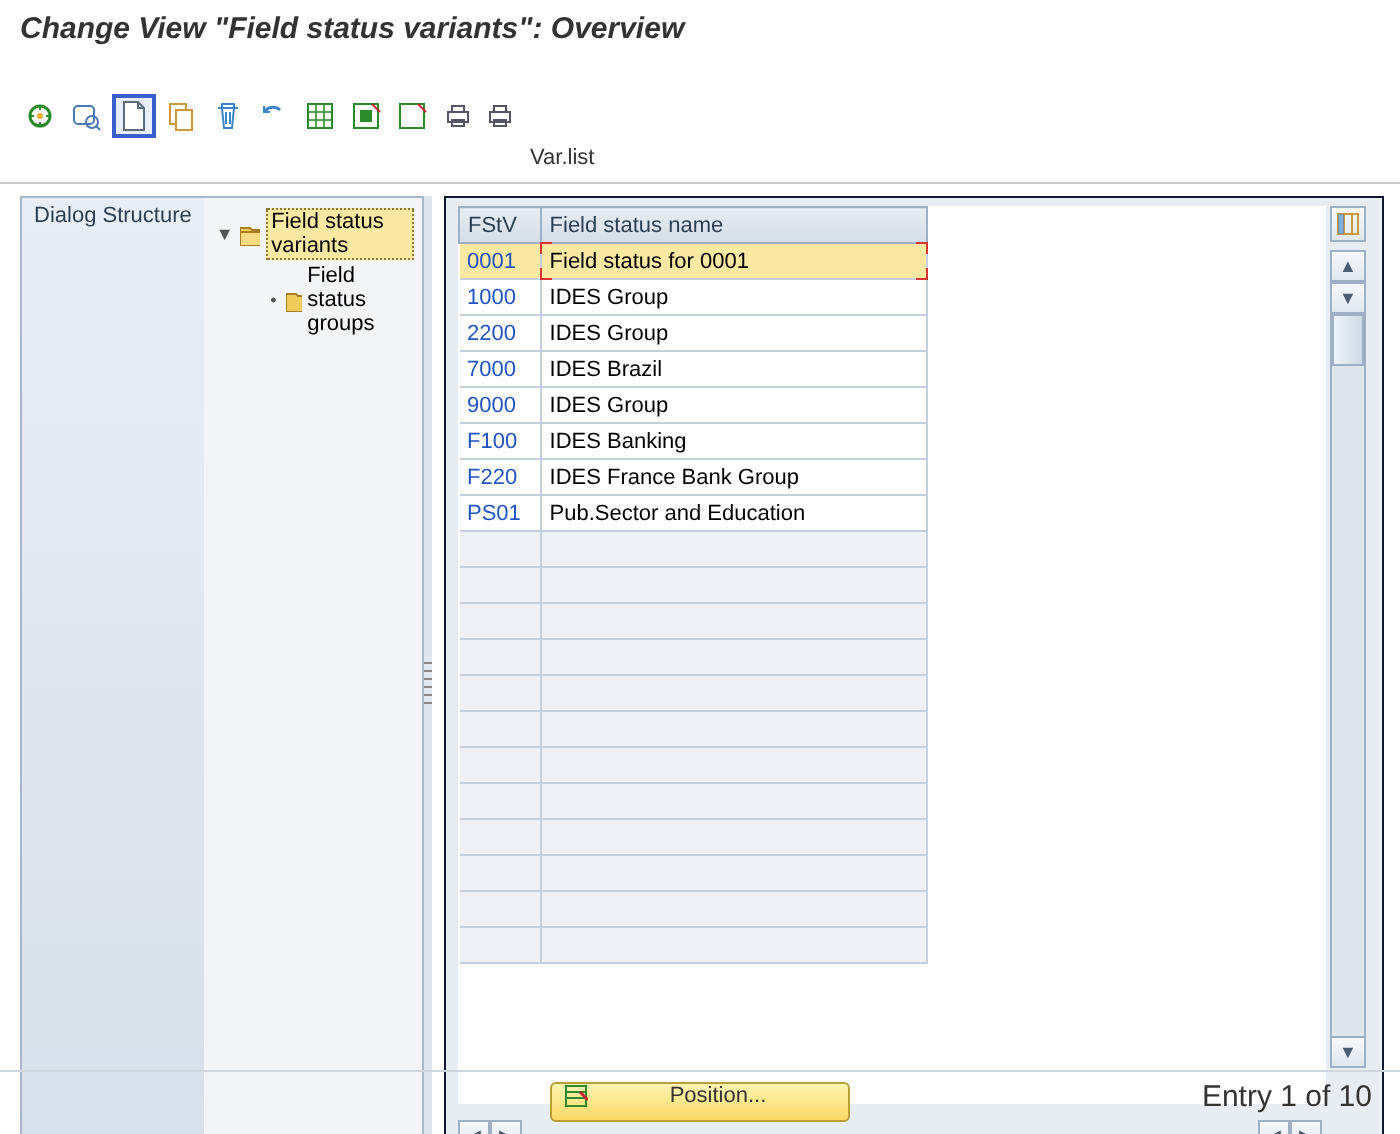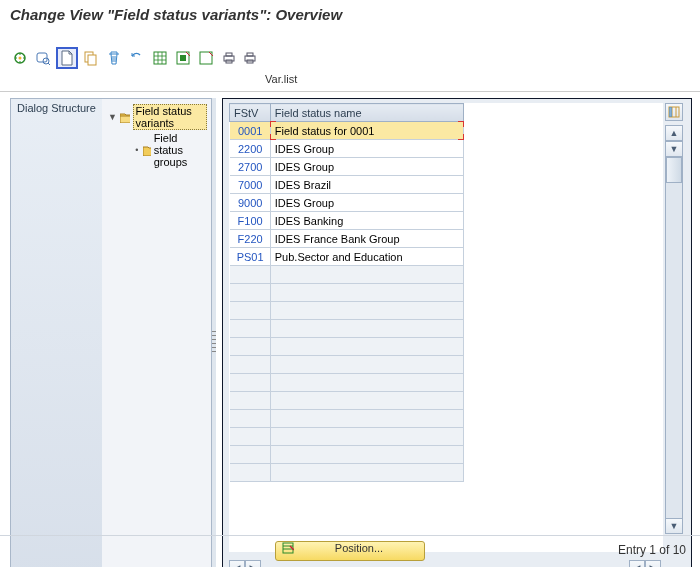--- a/index.html
+++ b/index.html
@@ -123,21 +123,21 @@
     color: #2c3e50;
     height: 18px;
   }
   .tbl td {
     border-right: 1px solid #c5d0dd;
     border-bottom: 1px solid #c5d0dd;
     padding: 2px 4px;
     height: 18px;
     background: #fff;
   }
-  .tbl td.code { text-align: center; color: #2355c0; width: 38px; padding-right:3px;margin-top:24px;}
+  .tbl td.code { text-align: left; color: #2355c0; width: 38px; padding-right:3px;margin-top:24px;}
   .tbl td.name { width: 180px; }
   .tbl tr.selected td.code { background: #fbe9a3; }
   .tbl tr.selected td.name {
     background: #fbe9a3;
     position: relative;
   }
   .sel-corner-tl, .sel-corner-tr, .sel-corner-bl, .sel-corner-br {
     position: absolute;
     width: 6px; height: 6px;
     border: 1px solid #d93434;
@@ -231,21 +231,21 @@
     gap: 6px;
     font-size:11px;
     color:#333;
   }
   .position-btn .pb-icon svg { display:block; }
   .position-btn .pb-text { flex:1; text-align:center; }
   .entry-count {
     position: absolute;
     right: 14px;
     bottom: 8px;
-    font-size: 12px;
+    font-size: 15px;
     color: #333;
   }
   .outline {
     position:absolute;
     inset:-1px;
     border:1px solid #bfc7d2;
     pointer-events:none;
   }
   .splitter {
     width: 4px;
@@ -376,25 +376,25 @@
             <th>FStV</th>
             <th>Field status name</th>
           </tr>
         </thead>
         <tbody id="tbody">
         <tr class="selected">
               <td class="code">0001</td>
               <td class="name" style="position: relative;">Field status for 0001<span class="sel-corner-tl"></span><span class="sel-corner-tr"></span><span class="sel-corner-bl"></span><span class="sel-corner-br"></span></td>
             </tr>
             <tr>
+              <td class="code">1000</td>
+              <td class="name">IDES Group</td>
+            </tr>
+            <tr>
               <td class="code">2200</td>
-              <td class="name">IDES Group</td>
-            </tr>
-            <tr>
-              <td class="code">2700</td>
               <td class="name">IDES Group</td>
             </tr>
             <tr>
               <td class="code">7000</td>
               <td class="name">IDES Brazil</td>
             </tr>
             <tr>
               <td class="code">9000</td>
               <td class="name">IDES Group</td>
             </tr>

